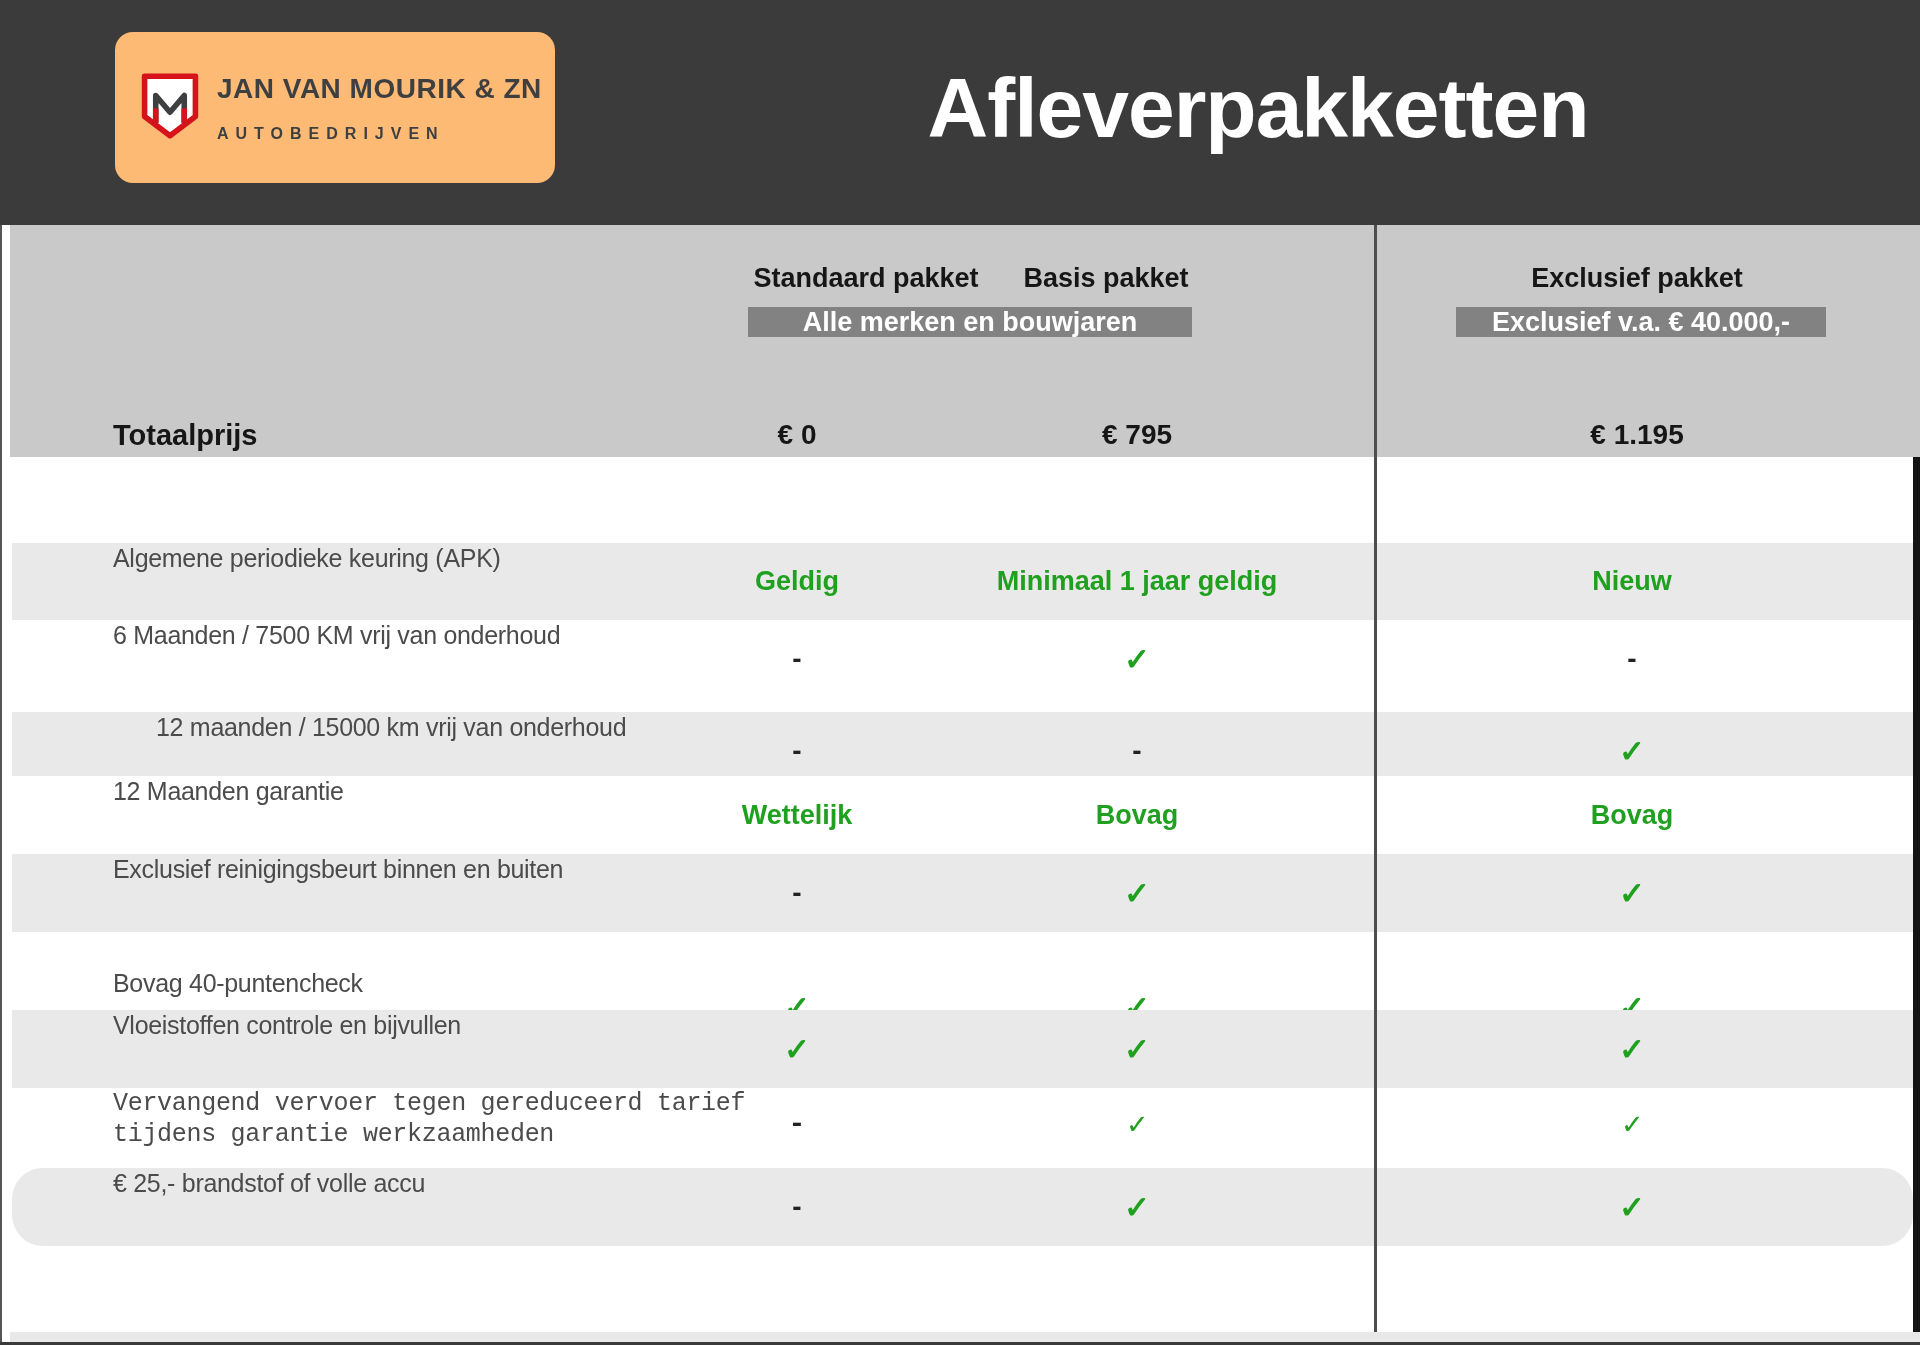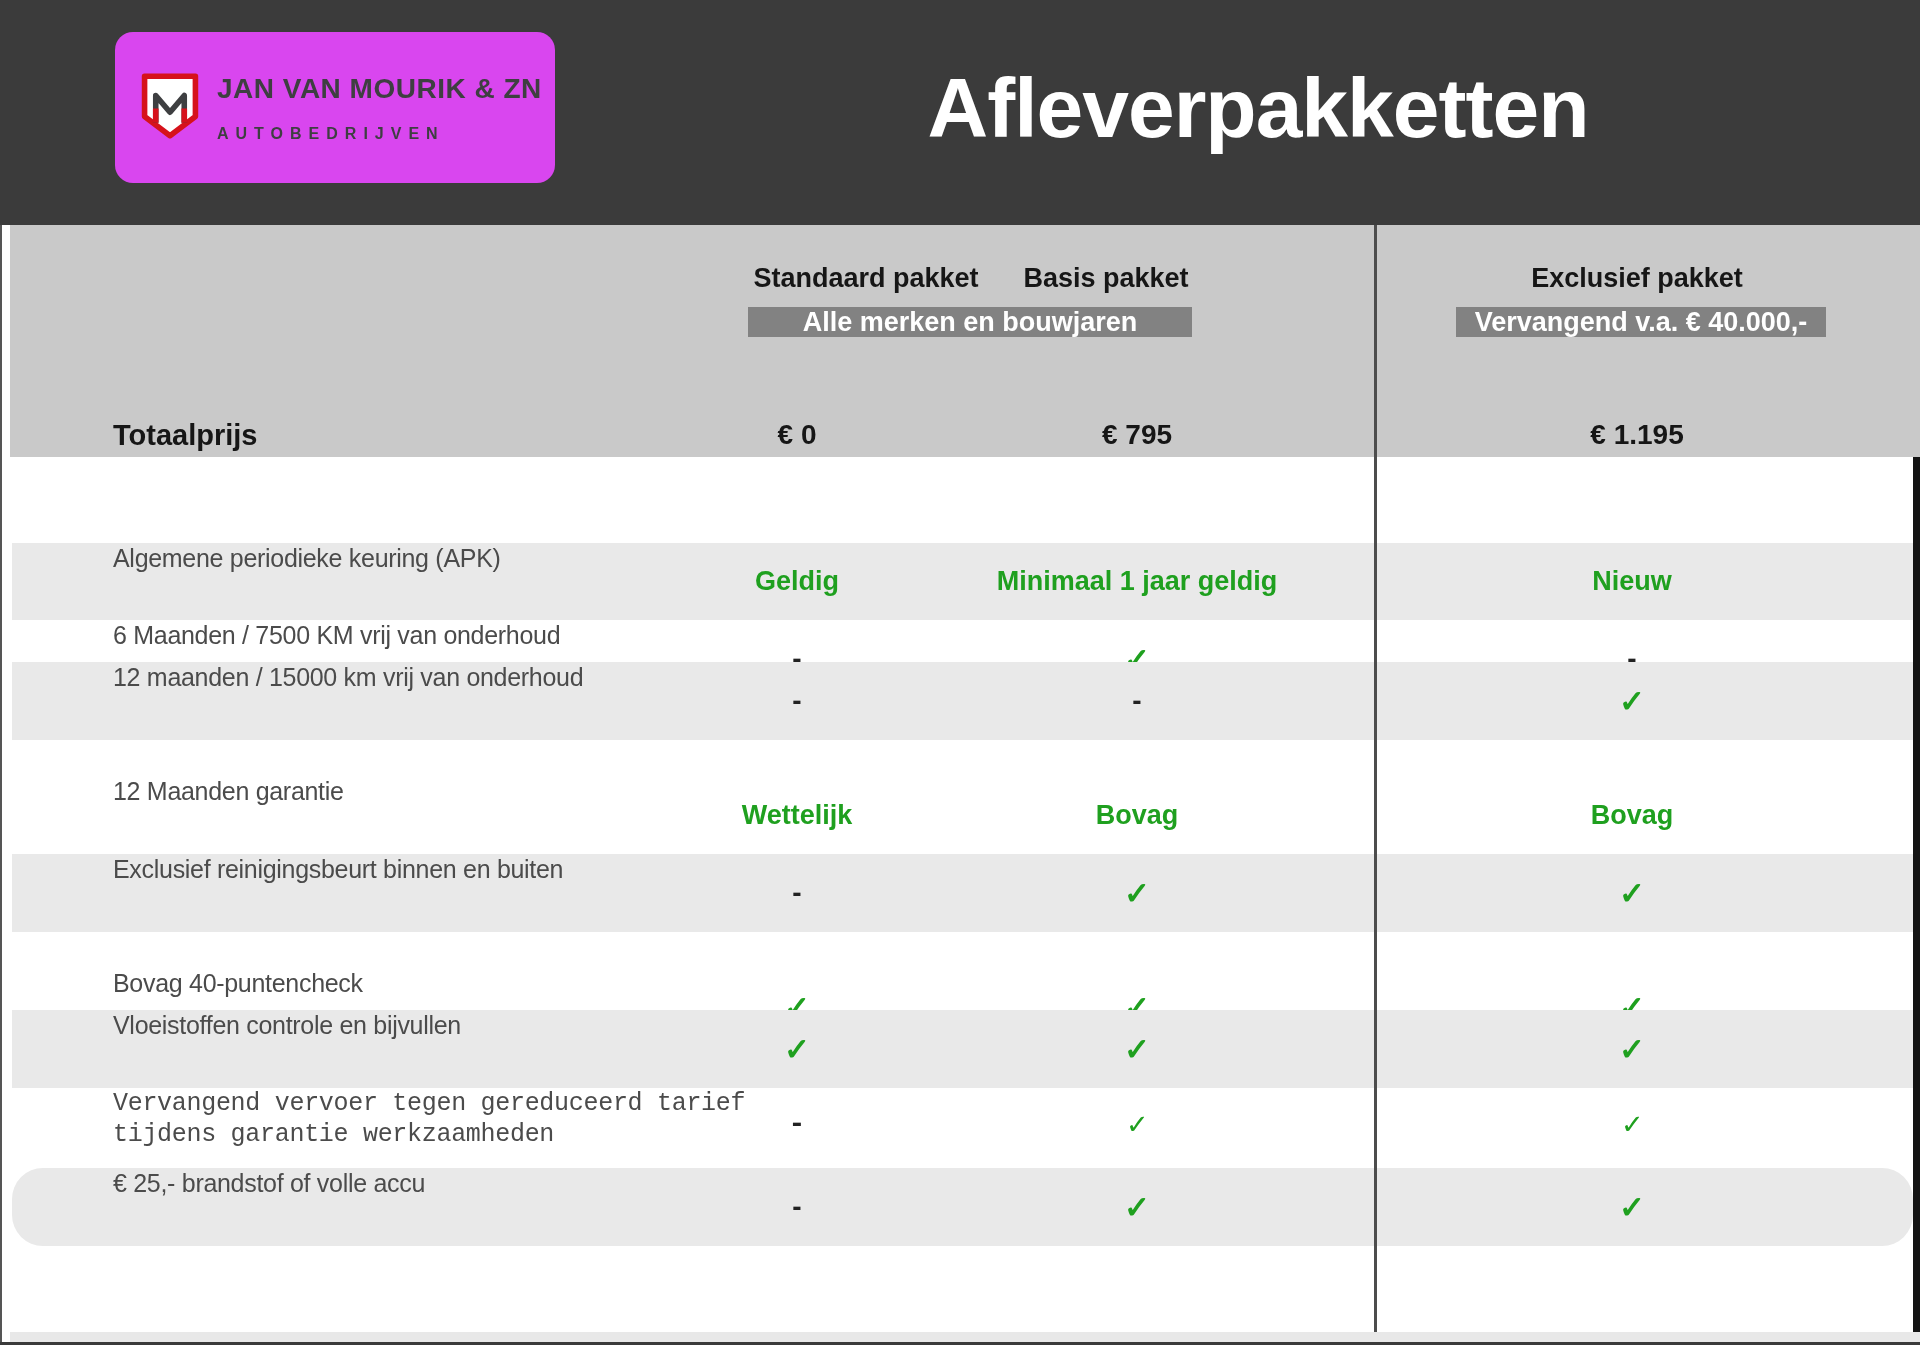--- a/index.html
+++ b/index.html
@@ -2,21 +2,21 @@
 <html><head>
 <meta charset="utf-8">
 <style>
   * { margin: 0; padding: 0; box-sizing: border-box; }
   html, body { width: 1920px; height: 1345px; background: #ffffff; }
   body { font-family: "Liberation Sans", sans-serif; position: relative; overflow: hidden; }
   .abs { position: absolute; }
 
   
   .top-header { left: 0; top: 0; width: 1920px; height: 225px; background: #3b3b3b; }
-  .logo-card { left: 115px; top: 32px; width: 440px; height: 151px; background: #d946ef;
+  .logo-card { left: 115px; top: 32px; width: 440px; height: 151px; background: #fdba74;
                border-radius: 18px; display: flex; align-items: center; padding-left: 24px; gap: 16px; }
   .logo-text-line1 { font-size: 28px; font-weight: bold; color: #3e3f41; letter-spacing: 0.5px; }
   .logo-text-line2 { font-size: 16px; font-weight: 600; color: #3e3f41; letter-spacing: 7px; margin-top: 20px; }
   .main-title { left: 898px; top: 48px; width: 720px; text-align: center; color: #ffffff;
                 font-size: 84px; line-height: 120px; font-weight: bold; letter-spacing: -1px; }
 
   
   .band { left: 10px; top: 225px; width: 1910px; height: 232px; background: #c9c9c9; }
   .col-header { top: 258px; line-height: 40px; text-align: center; font-size: 27px; font-weight: bold; color: #161616; }
   .hdr-standaard { left: 716px; width: 300px; }
@@ -29,21 +29,21 @@
   .totals-label { left: 113px; top: 415px; line-height: 40px; font-size: 29px; font-weight: bold; color: #161616; }
   .price { top: 415px; line-height: 40px; width: 300px; text-align: center; font-size: 28px; font-weight: bold; color: #161616; }
   .price-1 { left: 647px; }
   .price-2 { left: 987px; }
   .price-3 { left: 1487px; }
 
   
   .frow { left: 12px; width: 1901px; display: flex; align-items: flex-start; }
   .row1 { top: 543px;  height: 77px; background: #e9e9e9; }
   .row2 { top: 620px;  height: 78px; background: #ffffff; }
-  .row3 { top: 662px;  height: 78px; background: #e9e9e9; }
+  .row3 { top: 712px;  height: 78px; background: #e9e9e9; padding-left: 43px; }
   .row4 { top: 776px;  height: 78px; background: #ffffff; }
   .row5 { top: 854px;  height: 78px; background: #e9e9e9; }
   .row6 { top: 968px;  height: 78px; background: #ffffff; }
   .row7 { top: 1010px; height: 78px; background: #e9e9e9; }
   .row8 { top: 1088px; height: 72px; background: #ffffff; font-family: Liberation Mono, monospace; }
   .row9 { top: 1168px; height: 78px; background: #e9e9e9; border-radius: 31px; }
   .frow-label { margin-left: 101px; font-size: 25px; color: #4b4b4b; letter-spacing: -0.3px; line-height: 31px; }
   .frow-label span { display: block; }
   .cell { position: absolute; top: 0; height: 100%; display: flex; align-items: center; justify-content: center; }
   .cell-1 { left: 623px;  width: 324px; }
@@ -79,21 +79,21 @@
     </span>
   </div>
   <div class="abs main-title">Afleverpakketten</div>
 </div>
 
 <div class="abs band"></div>
 <div class="abs col-header hdr-standaard">Standaard pakket</div>
 <div class="abs col-header hdr-basis">Basis pakket</div>
 <div class="abs col-header hdr-exclusief">Exclusief pakket</div>
 <div class="abs badge badge-all">Alle merken en bouwjaren</div>
-<div class="abs badge badge-price">Vervangend v.a. € 40.000,-</div>
+<div class="abs badge badge-price">Exclusief v.a. € 40.000,-</div>
 <div class="abs totals-label">Totaalprijs</div>
 <div class="abs price price-1">€ 0</div>
 <div class="abs price price-2">€ 795</div>
 <div class="abs price price-3">€ 1.195</div>
 
 <div class="abs frow row1">
   <div class="frow-label">Algemene periodieke keuring (APK)</div>
   <div class="cell cell-1">
       <span class="val-text">Geldig</span>
     </div>

